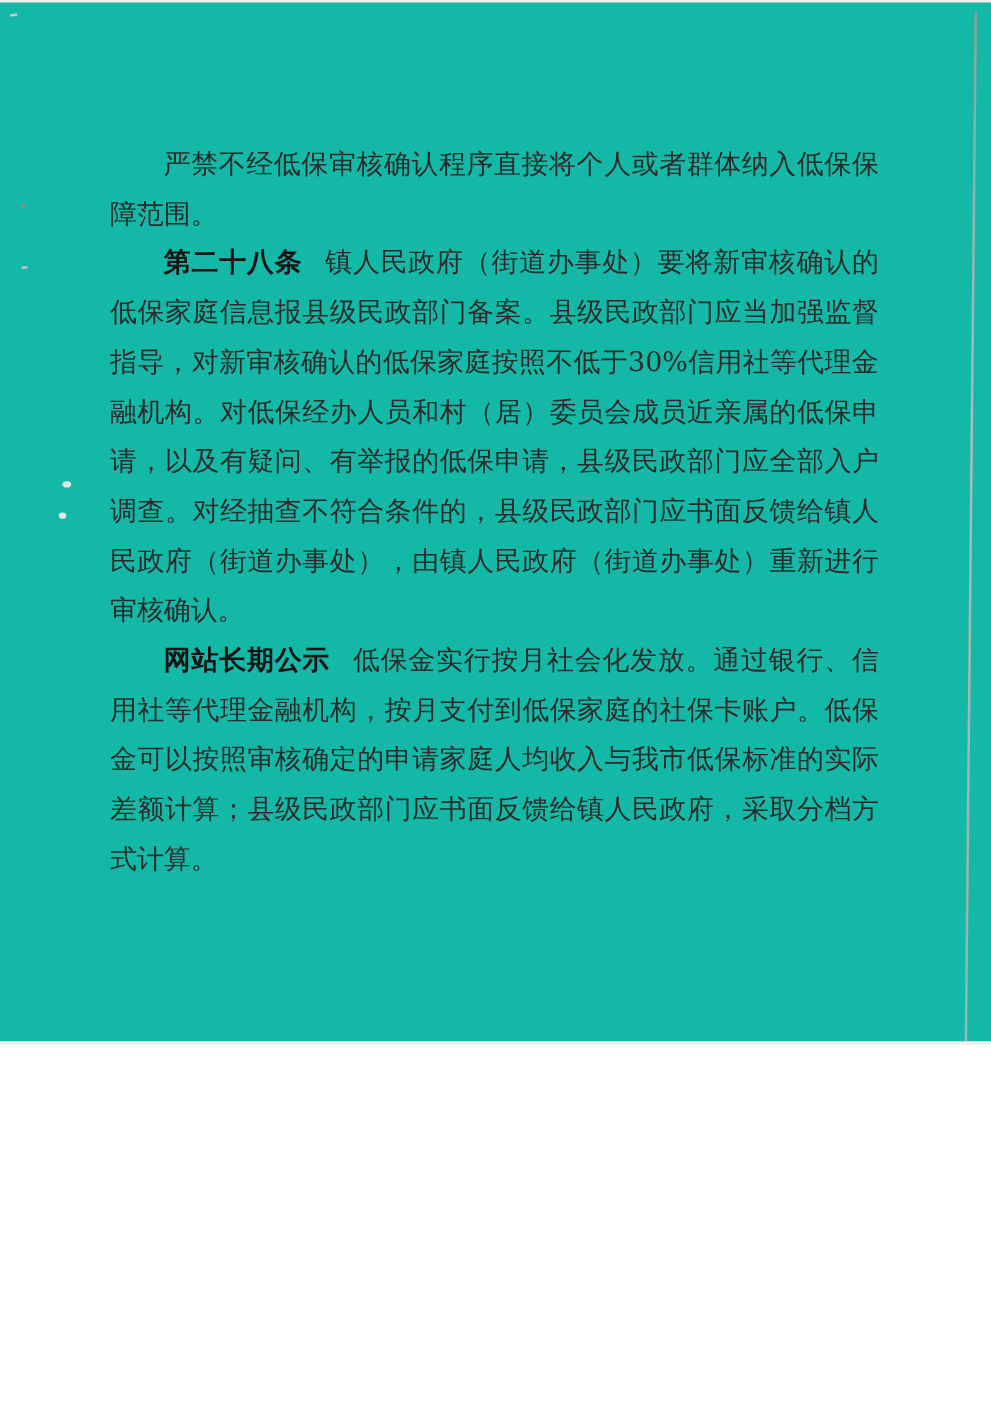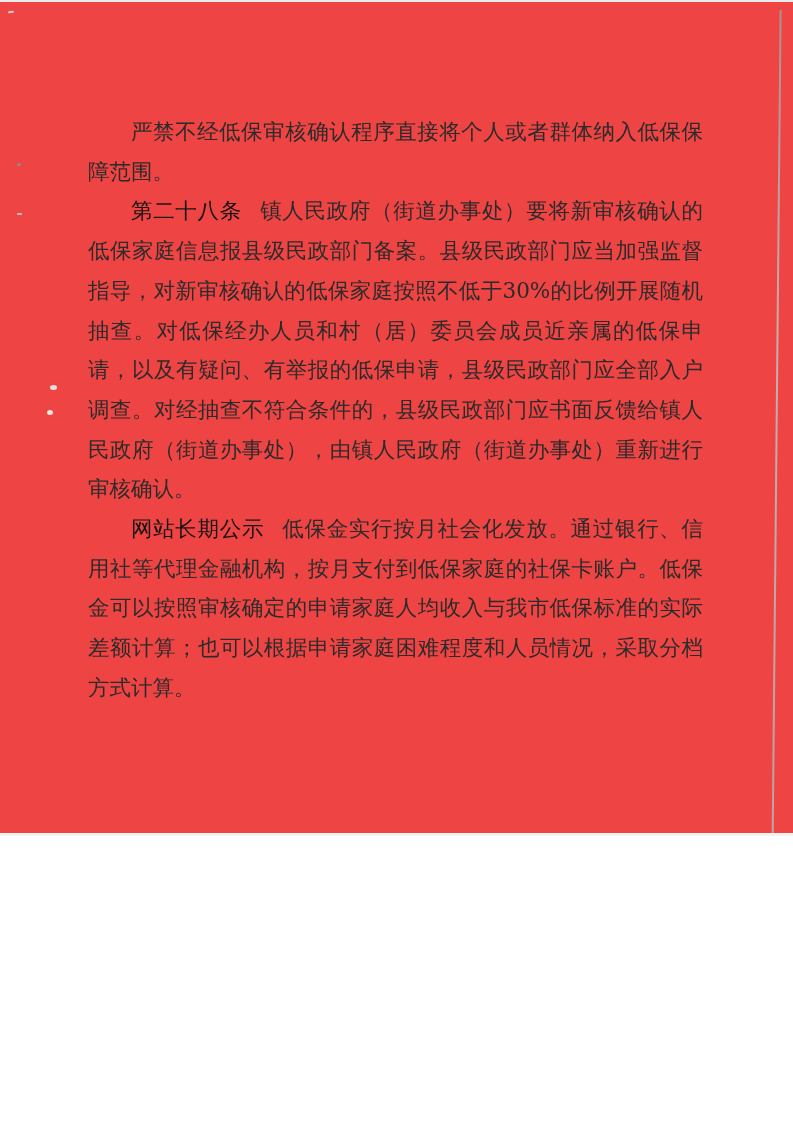--- a/index.html
+++ b/index.html
@@ -5,21 +5,21 @@
 <style>
   html, body {
     margin: 0;
     padding: 0;
     background: #ffffff;
   }
   .page {
     position: relative;
     width: 793px;
     height: 836px;
-    background: #ef4444;
+    background: #14b8a6;
     overflow: hidden;
     font-family: "DejaVu Serif", "Liberation Serif", serif;
   }
   
   .top-edge {
     position: absolute;
     top: 0; left: 0;
     width: 100%; height: 2px;
     background: #ededed;
   }
@@ -59,21 +59,21 @@
   .line {
     margin: 0;
     font-size: 21.5px;
     line-height: 39.7px;
     color: #2b2b2b;
     text-align: justify;
     text-justify: inter-ideograph;
   }
   .indent { text-indent: 2em; }
   .term {
-    font-weight: normal;
+    font-weight: bold;
     color: #141414;
     margin-right: 0.85em;
     font-family: "DejaVu Sans", "Liberation Sans", sans-serif;
     margin-top: 42px;
   }
   .page-num {
     position: absolute;
     top: 977px;
     right: 108px;
     font-size: 16px;
@@ -91,20 +91,20 @@
   <div class="scan-line"></div>
   <div class="speck speck-a"></div>
   <div class="speck speck-b"></div>
   <div class="speck speck-c"></div>
   <div class="speck speck-d"></div>
   <div class="speck speck-e"></div>
   <div class="speck speck-f"></div>
 
   <div class="doc">
       <p class="line indent"><span>严禁不经低保审核确认程序直接将个人或者群体纳入低保保障范围。</span></p>
-      <p class="line indent"><span class="term">第二十八条</span><span>镇人民政府（街道办事处）要将新审核确认的低保家庭信息报县级民政部门备案。县级民政部门应当加强监督指导，对新审核确认的低保家庭按照不低于30%的比例开展随机抽查。对低保经办人员和村（居）委员会成员近亲属的低保申请，以及有疑问、有举报的低保申请，县级民政部门应全部入户调查。对经抽查不符合条件的，县级民政部门应书面反馈给镇人民政府（街道办事处），由镇人民政府（街道办事处）重新进行审核确认。</span></p>
-      <p class="line indent"><span class="term">网站长期公示</span><span>低保金实行按月社会化发放。通过银行、信用社等代理金融机构，按月支付到低保家庭的社保卡账户。低保金可以按照审核确定的申请家庭人均收入与我市低保标准的实际差额计算；也可以根据申请家庭困难程度和人员情况，采取分档方式计算。</span></p>
+      <p class="line indent"><span class="term">第二十八条</span><span>镇人民政府（街道办事处）要将新审核确认的低保家庭信息报县级民政部门备案。县级民政部门应当加强监督指导，对新审核确认的低保家庭按照不低于30%信用社等代理金融机构。对低保经办人员和村（居）委员会成员近亲属的低保申请，以及有疑问、有举报的低保申请，县级民政部门应全部入户调查。对经抽查不符合条件的，县级民政部门应书面反馈给镇人民政府（街道办事处），由镇人民政府（街道办事处）重新进行审核确认。</span></p>
+      <p class="line indent"><span class="term">网站长期公示</span><span>低保金实行按月社会化发放。通过银行、信用社等代理金融机构，按月支付到低保家庭的社保卡账户。低保金可以按照审核确定的申请家庭人均收入与我市低保标准的实际差额计算；县级民政部门应书面反馈给镇人民政府，采取分档方式计算。</span></p>
     </div>
 
   <div class="page-num">– 17 –</div>
 
   <div class="bottom-edge"></div>
 </div>
 
 </body></html>

